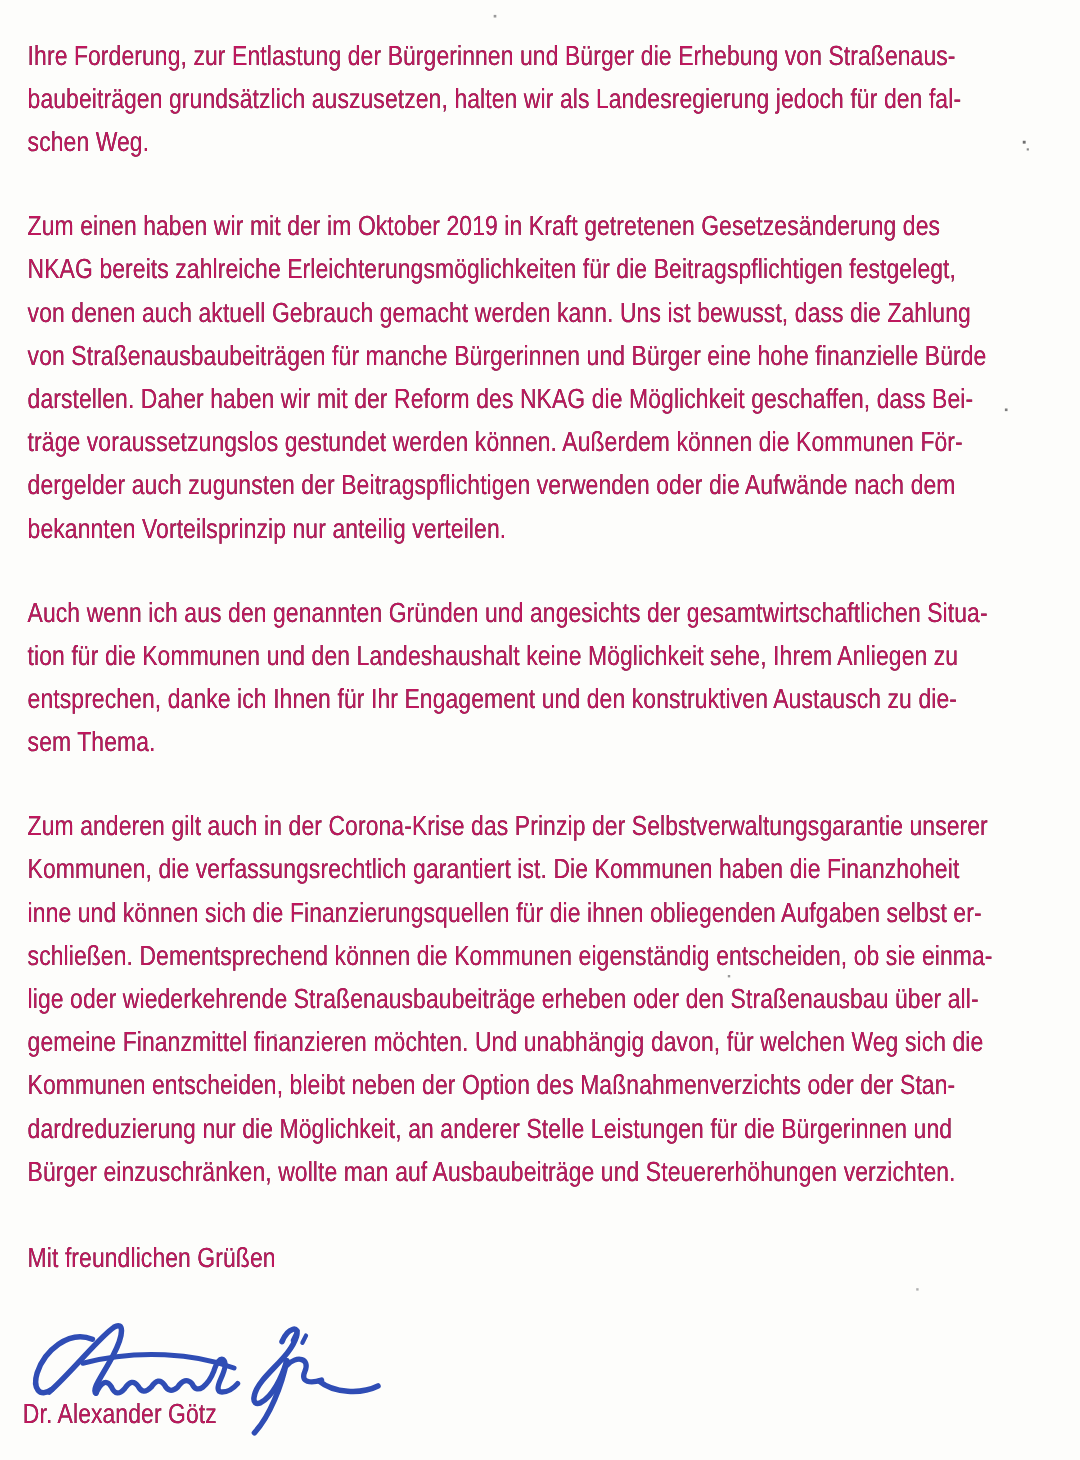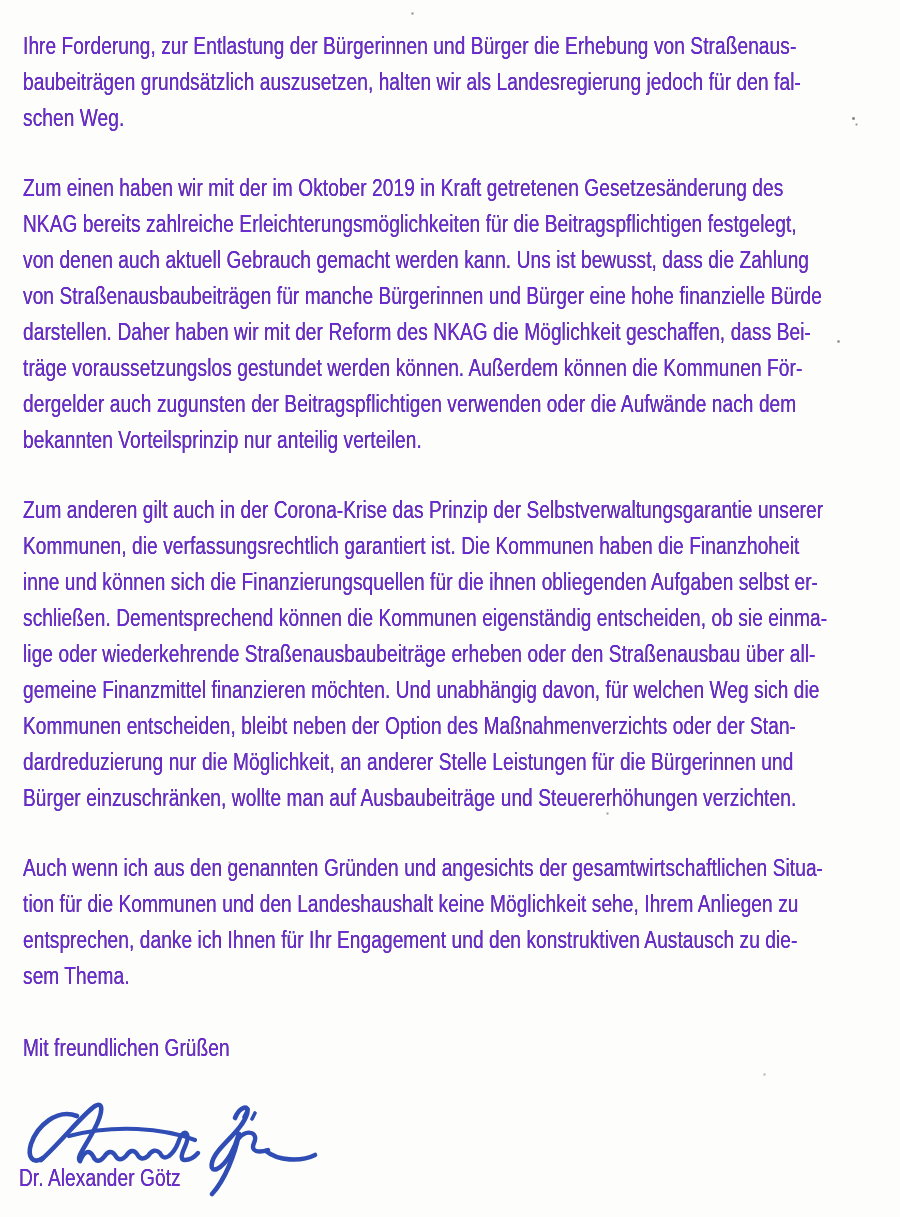--- a/index.html
+++ b/index.html
@@ -13,21 +13,21 @@
     background: #fdfdfb;
     overflow: hidden;
     font-family: "Liberation Sans", sans-serif;
   }
   .page {
     position: relative;
     width: 900px;
     height: 1217px;
     box-sizing: border-box;
     padding: 28px 0 0 23px;
-    color: #6d28d9;
+    color: #be185d;
   }
   .line {
     font-size: 23px;
     line-height: 36px;
     white-space: nowrap;
     transform: scaleX(0.83);
     transform-origin: 0 50%;
     text-shadow: 0 0 0.45px rgba(15,15,15,0.85);
     letter-spacing: 0.1px;
   }
@@ -89,35 +89,35 @@
         <div class="line">Zum einen haben wir mit der im Oktober 2019 in Kraft getretenen Gesetzesänderung des</div>
         <div class="line">NKAG bereits zahlreiche Erleichterungsmöglichkeiten für die Beitragspflichtigen festgelegt,</div>
         <div class="line">von denen auch aktuell Gebrauch gemacht werden kann. Uns ist bewusst, dass die Zahlung</div>
         <div class="line">von Straßenausbaubeiträgen für manche Bürgerinnen und Bürger eine hohe finanzielle Bürde</div>
         <div class="line">darstellen. Daher haben wir mit der Reform des NKAG die Möglichkeit geschaffen, dass Bei-</div>
         <div class="line">träge voraussetzungslos gestundet werden können. Außerdem können die Kommunen För-</div>
         <div class="line">dergelder auch zugunsten der Beitragspflichtigen verwenden oder die Aufwände nach dem</div>
         <div class="line">bekannten Vorteilsprinzip nur anteilig verteilen.</div>
       </div>
       <div class="paragraph">
+        <div class="line">Auch wenn ich aus den genannten Gründen und angesichts der gesamtwirtschaftlichen Situa-</div>
+        <div class="line">tion für die Kommunen und den Landeshaushalt keine Möglichkeit sehe, Ihrem Anliegen zu</div>
+        <div class="line">entsprechen, danke ich Ihnen für Ihr Engagement und den konstruktiven Austausch zu die-</div>
+        <div class="line">sem Thema.</div>
+      </div>
+      <div class="paragraph">
         <div class="line">Zum anderen gilt auch in der Corona-Krise das Prinzip der Selbstverwaltungsgarantie unserer</div>
         <div class="line">Kommunen, die verfassungsrechtlich garantiert ist. Die Kommunen haben die Finanzhoheit</div>
         <div class="line">inne und können sich die Finanzierungsquellen für die ihnen obliegenden Aufgaben selbst er-</div>
         <div class="line">schließen. Dementsprechend können die Kommunen eigenständig entscheiden, ob sie einma-</div>
         <div class="line">lige oder wiederkehrende Straßenausbaubeiträge erheben oder den Straßenausbau über all-</div>
         <div class="line">gemeine Finanzmittel finanzieren möchten. Und unabhängig davon, für welchen Weg sich die</div>
         <div class="line">Kommunen entscheiden, bleibt neben der Option des Maßnahmenverzichts oder der Stan-</div>
         <div class="line">dardreduzierung nur die Möglichkeit, an anderer Stelle Leistungen für die Bürgerinnen und</div>
         <div class="line">Bürger einzuschränken, wollte man auf Ausbaubeiträge und Steuererhöhungen verzichten.</div>
-      </div>
-      <div class="paragraph">
-        <div class="line">Auch wenn ich aus den genannten Gründen und angesichts der gesamtwirtschaftlichen Situa-</div>
-        <div class="line">tion für die Kommunen und den Landeshaushalt keine Möglichkeit sehe, Ihrem Anliegen zu</div>
-        <div class="line">entsprechen, danke ich Ihnen für Ihr Engagement und den konstruktiven Austausch zu die-</div>
-        <div class="line">sem Thema.</div>
       </div>
     </div>
 
   <div class="line closing">Mit freundlichen Grüßen</div>
 
   <div class="sig-wrap">
     <svg viewBox="0 0 300 100" role="img" fill="none" stroke-linecap="round" stroke-linejoin="round" aria-label="Alexander Götz">
 
       <path stroke-width="4.6" d="M 54,16 C 34,8 14,26 8,44 C 4,57 10,65 20,58" stroke="#2f4db5"></path>
 

